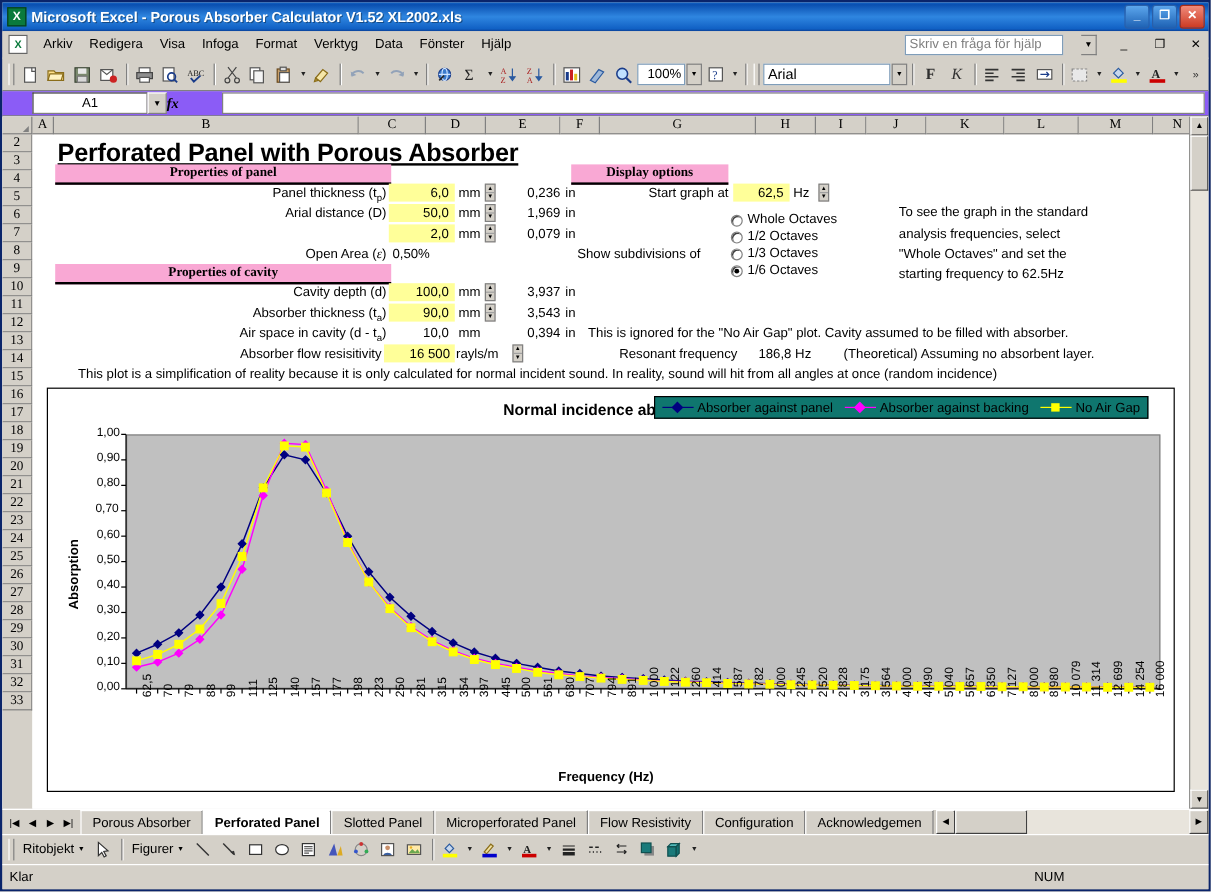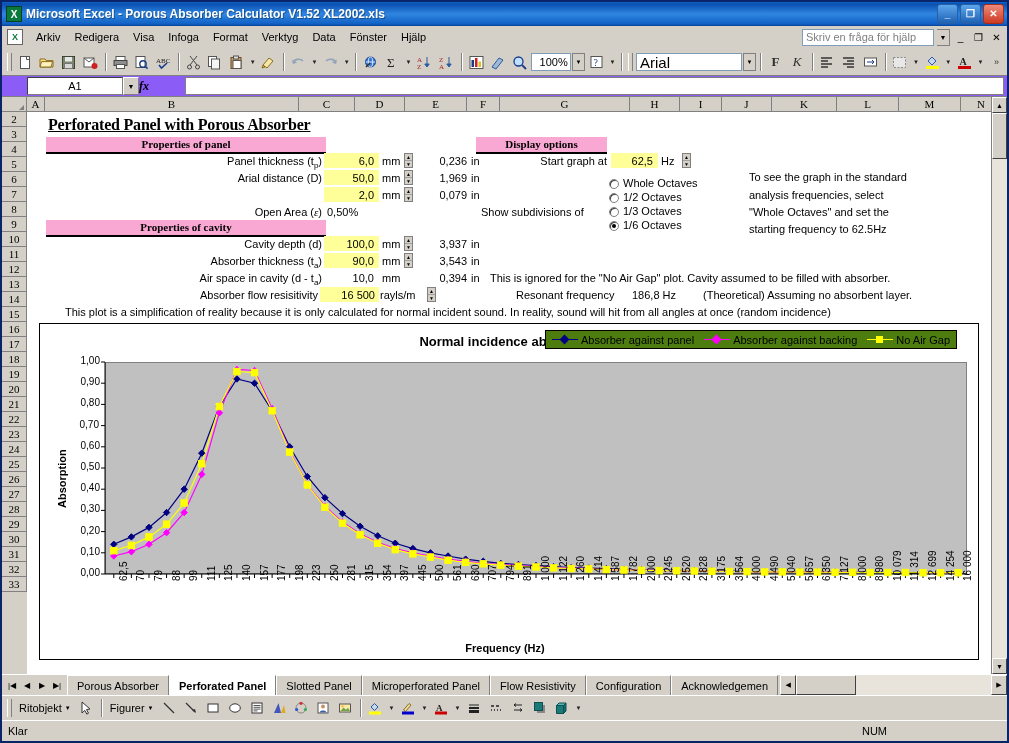--- a/index.html
+++ b/index.html
@@ -43,21 +43,21 @@
   .menubar{
     height:22px;flex:0 0 22px;display:flex;align-items:center;
     background:#d4d0c8;border-bottom:1px solid #d4d0c8;padding-left:2px;gap:0;
   }
   .menu-doc-icon{
     width:16px;height:16px;margin:0 6px 0 3px;border:1px solid #666;background:#fff;
     display:flex;align-items:center;justify-content:center;font-size:9px;color:#0a7a3c;font-weight:bold;
     box-sizing:border-box;
   }
   .menu-item{padding:2px 7px;font-size:11px;color:#000;white-space:nowrap;}
-  .menu-right{margin-left:auto;display:flex;align-items:center;gap:3px;padding-right:3px;}
+  .menu-right{margin-left:auto;display:flex;align-items:center;gap:15px;padding-right:3px;}
   .ask-box{
     width:132px;height:17px;background:#fff;border:1px solid #7f9db9;
     font-size:11px;color:#808080;display:flex;align-items:center;padding-left:3px;box-sizing:border-box;
   }
   .ask-arrow{width:13px;height:17px;background:#d4d0c8;border:1px solid #808080;border-left:none;
     display:flex;align-items:center;justify-content:center;font-size:7px;box-sizing:border-box;}
   .mini-btn{width:15px;height:15px;display:flex;align-items:center;justify-content:center;
     font-size:10px;color:#000;}
 
   
@@ -74,21 +74,21 @@
   .tool.disabled{opacity:.38;}
   .sep{width:1px;height:18px;background:#808080;margin:0 3px;box-shadow:1px 0 0 #fff;}
   .drop{width:10px;height:22px;display:flex;align-items:center;justify-content:center;font-size:6px;color:#222;}
   .zoom-box{
     width:42px;height:18px;background:#fff;border:1px solid #7f9db9;font-size:11px;
     display:flex;align-items:center;justify-content:flex-end;padding-right:2px;box-sizing:border-box;
   }
   .zoom-arrow,.font-arrow{width:14px;height:18px;background:#d4d0c8;border:1px solid #808080;
     display:flex;align-items:center;justify-content:center;font-size:6px;box-sizing:border-box;}
   .font-box{
-    width:112px;height:18px;background:#fff;border:1px solid #7f9db9;font-size:15px;
+    width:112px;height:18px;background:#fff;border:1px solid #7f9db9;font-size:12px;
     display:flex;align-items:center;padding-left:3px;box-sizing:border-box;
   }
   .grip{width:3px;height:18px;border-left:1px solid #fff;border-right:1px solid #808080;margin:0 2px;}
 
   
   .formulabar{
     height:20px;flex:0 0 20px;display:flex;align-items:center;background:#8b5cf6;gap:0;
     border-bottom:1px solid #808080;
   }
   .namebox{
@@ -126,22 +126,22 @@
   
   .cell{position:absolute;font-size:11px;white-space:nowrap;line-height:14px;}
   .r{text-align:right;}
   .hdrband{
     position:absolute;background:#f9a8d4;border-bottom:2px solid #000;
     font-weight:bold;font-size:11px;text-align:center;line-height:15px;
     font-family:"Liberation Serif",serif;color:#000;
   }
   .yellow{position:absolute;background:#ffff99;}
   .bigtitle{
-    position:absolute;font-size:16px;font-weight:bold;text-decoration:underline;
-    font-family:Liberation Serif, serif;letter-spacing:-.2px;
+    position:absolute;font-size:21px;font-weight:bold;text-decoration:underline;
+    font-family:Liberation Sans, sans-serif;letter-spacing:-.2px;
   }
   .spin{
     position:absolute;width:9px;height:15px;background:#d4d0c8;border:1px solid #808080;
     box-sizing:border-box;display:flex;flex-direction:column;
   }
   .spin div{flex:1;display:flex;align-items:center;justify-content:center;font-size:5px;line-height:1;color:#000;}
   .spin div:first-child{border-bottom:1px solid #a0a0a0;}
   .radio-row{position:absolute;display:flex;align-items:flex-end;gap:4px;font-size:11px;}
   .radio{
     width:10px;height:10px;border-radius:50%;border:1px solid #808080;background:#fff;
@@ -151,21 +151,21 @@
   .radio .dot{width:4px;height:4px;border-radius:50%;background:#000;}
 
   
   .chartobj{
     position:absolute;background:#fff;border:1px solid #000;box-sizing:border-box;
   }
   .chart-title{
     position:absolute;left:0;right:0;top:10px;text-align:center;font-size:13px;font-weight:bold;
   }
   .legend{
-    position:absolute;border:1px solid #000;background:#4d7c0f;display:flex;align-items:center;
+    position:absolute;border:1px solid #000;background:#0f766e;display:flex;align-items:center;
     gap:10px;padding:2px 6px;box-sizing:border-box;font-size:11px;height:19px;
   }
   .leg-item{display:flex;align-items:center;gap:3px;white-space:nowrap;}
   .leg-line{width:26px;height:9px;position:relative;}
   .leg-line i{position:absolute;left:0;right:0;top:4px;height:1px;display:block;}
   .leg-mark{position:absolute;left:9px;top:1px;width:7px;height:7px;}
   .leg-mark.dia{transform:rotate(45deg);}
   .plotbg{position:absolute;background:#c0c0c0;border:1px solid #808080;box-sizing:border-box;}
   .ylabel{
     position:absolute;font-size:11px;font-weight:bold;

